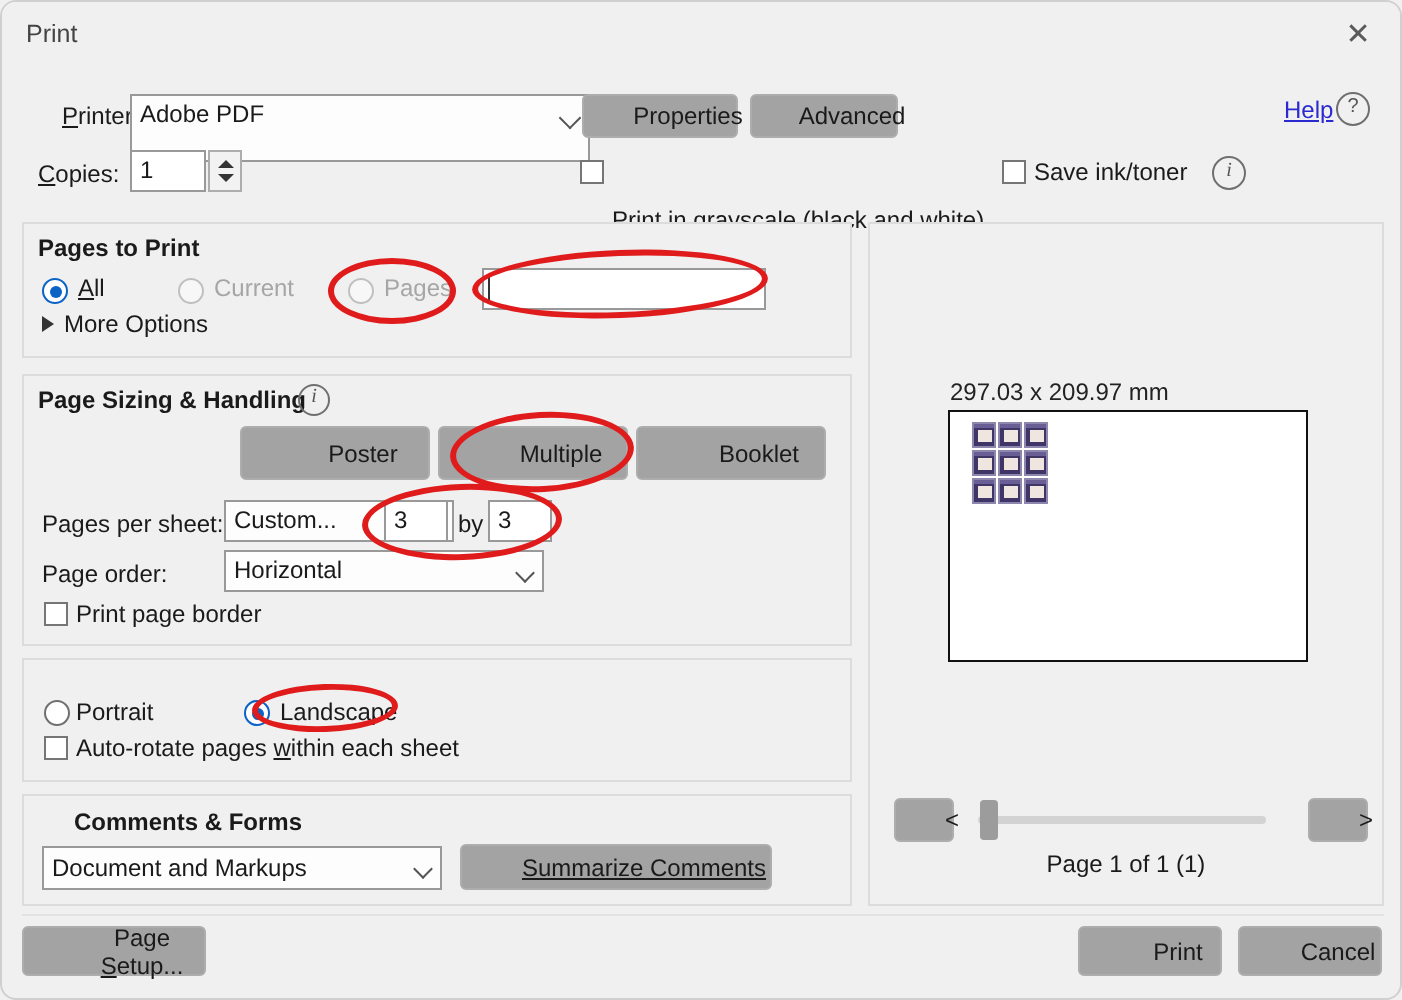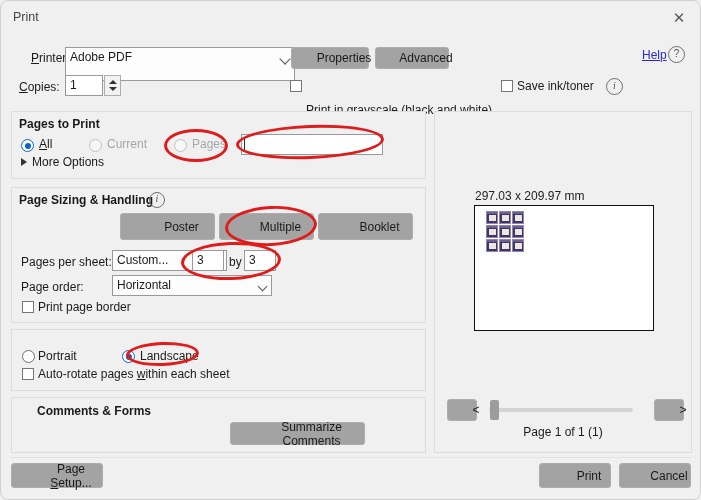--- a/index.html
+++ b/index.html
@@ -185,21 +185,21 @@
   #r-land-lbl{position:absolute;left:139px;top:348px;}
   #ar-chk{left:21px;top:367px;}
   #ar-label{position:absolute;left:37px;top:366px;}
   
   #cf-title{left:36px;top:403px;}
   #cf-select{
     position:absolute;left:20px;top:422px;width:200px;height:22px;
     background:#fdfdfd;border:1px solid #999;box-sizing:border-box;
     font-size:12px;padding:3px 16px 0 4px;
   }
-  #sum-btn{position:absolute;left:229px;top:421px;width:135px;height:23px;}
+  #sum-btn{position:absolute;left:229px;top:421px;width:156px;height:23px;text-decoration:underline;}
   
   #preview-panel{
     position:absolute;left:433px;top:110px;width:258px;height:342px;
     border:1px solid #dcdcdc;box-sizing:border-box;background:#f0f0f0;
   }
   #preview-dims{position:absolute;left:474px;top:188px;font-size:12px;color:#222;}
   #page-sheet{
     position:absolute;left:473px;top:204px;width:180px;height:126px;
     background:#fff;border:1.5px solid #111;box-sizing:border-box;
   }
@@ -354,20 +354,24 @@
   <div id="r-por" class="radio"></div>
   <span id="r-por-lbl" class="lbl">Portrait</span>
   <div id="r-land" class="radio on"></div>
   <span id="r-land-lbl" class="lbl">Landscape</span>
   <div id="ar-chk" class="chk"></div>
   <span id="ar-label" class="lbl">Auto-rotate pages <span class="ul">w</span>ithin each sheet</span>
 
   
   <div id="grp-comments" class="group"></div>
   <span id="cf-title" class="group-title">Comments &amp; Forms</span>
+  <div id="cf-select">
+    <span>Document and Markups</span>
+    <span class="caret sm"></span>
+  </div>
   <div id="sum-btn" class="btn">
     <span>Summarize Comments</span>
   </div>
 
   
   <div id="preview-panel"></div>
   <span id="preview-dims">297.03 x 209.97 mm</span>
   <div id="page-sheet">
     <div id="thumb-grid">
       <div class="thumb"></div>

